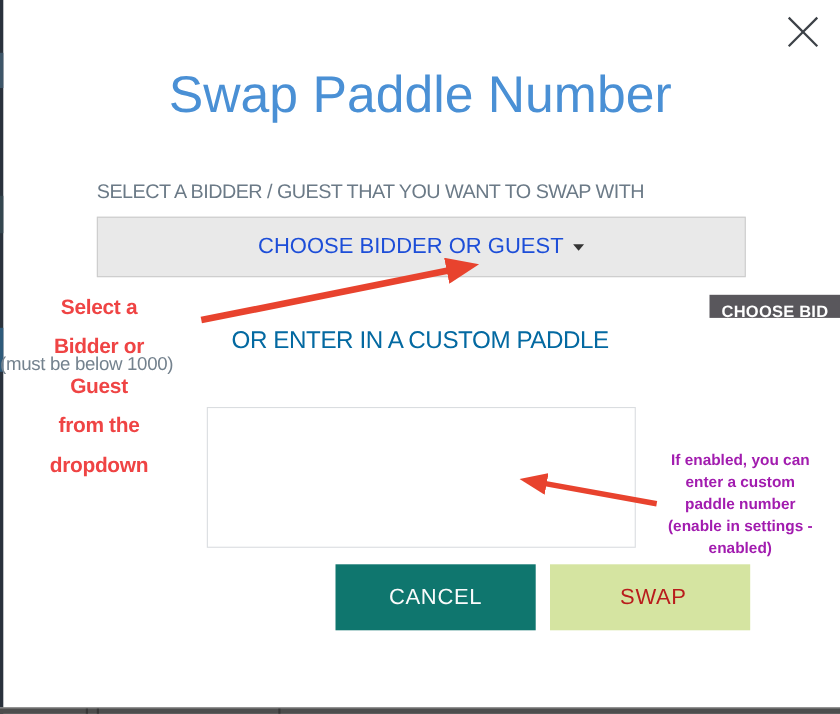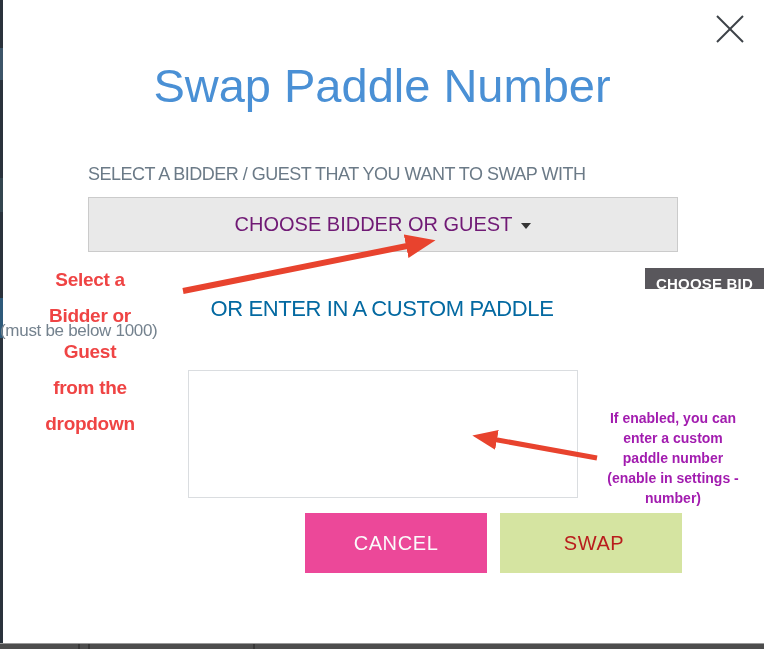--- a/index.html
+++ b/index.html
@@ -22,21 +22,21 @@
     position:absolute;left:0;top:58px;width:764px;margin:0;
     text-align:center;font-size:47px;font-weight:300;color:#4a90d5;letter-spacing:0;
   }
   .select-label{
     position:absolute;left:88px;top:164px;width:600px;
     font-size:18px;font-weight:400;color:#6b7a87;letter-spacing:-0.5px;
   }
   .dropdown{
     position:absolute;left:88px;top:197px;width:590px;height:55px;
     background:#e9e9e9;border:1px solid #cbcbcb;box-sizing:border-box;
-    font-family:"Liberation Sans", sans-serif;font-size:20px;color:#701a75;
+    font-family:"Liberation Sans", sans-serif;font-size:20px;color:#1d4ed8;
     text-align:center;cursor:pointer;
   }
   .dropdown .caret{
     display:inline-block;width:0;height:0;margin-left:9px;vertical-align:middle;
     border-left:5px solid transparent;border-right:5px solid transparent;border-top:6px solid #353535;
   }
   .dropdown-tooltip{
     position:absolute;left:645px;top:268px;width:119px;height:21px;overflow:hidden;
     background:#59575c;color:#ffffff;font-size:15px;font-weight:700;letter-spacing:0.2px;
     line-height:31px;padding-left:11px;box-sizing:border-box;white-space:nowrap;
@@ -51,21 +51,21 @@
   }
   .paddle-input{
     position:absolute;left:188px;top:370px;width:390px;height:128px;
     border:1px solid #dadde0;background:#ffffff;box-sizing:border-box;resize:none;
     font-family:"Liberation Sans", sans-serif;font-size:18px;color:#333;padding:8px;outline:none;
   }
   .btn{
     position:absolute;top:513px;height:60px;border:none;cursor:pointer;
     font-family:"Liberation Sans", sans-serif;font-size:20px;letter-spacing:0.6px;
   }
-  .btn-cancel{left:305px;width:182px;background:#ec4899;color:#fafbfb;}
+  .btn-cancel{left:305px;width:182px;background:#0f766e;color:#fafbfb;}
   .btn-swap{left:500px;width:182px;background:#d5e4a1;color:#b91c1c;padding-left:12px;}
   
   .ann-left{
     position:absolute;left:0;top:262px;width:180px;text-align:center;
     color:#ef4444;font-weight:700;font-size:19px;line-height:36px;letter-spacing:-0.3px;
   }
   .ann-right{
     position:absolute;left:585px;top:408px;width:176px;text-align:center;
     color:#a21caf;font-weight:700;font-size:14px;line-height:20px;
   }
@@ -120,21 +120,21 @@
     <div>Guest</div>
     <div>from the</div>
     <div>dropdown</div>
   </div>
 
   <div class="ann-right">
     <div>If enabled, you can</div>
     <div>enter a custom</div>
     <div>paddle number</div>
     <div>(enable in settings -</div>
-    <div>number)</div>
+    <div>enabled)</div>
   </div>
 
   <svg class="arrows" viewBox="0 0 764 649">
     <defs>
       <marker id="ah" markerWidth="5" markerHeight="4" refX="1" refY="2" orient="auto" markerUnits="strokeWidth">
         <path d="M0,0 L5,2 L0,4 Z" fill="#e8432e"></path>
       </marker>
     </defs>
     <line x1="183" y1="291" x2="412" y2="245" stroke="#e8432e" stroke-width="6" marker-end="url(#ah)"></line>
     <line x1="597" y1="458" x2="492" y2="439" stroke="#e8432e" stroke-width="5" marker-end="url(#ah)"></line>

